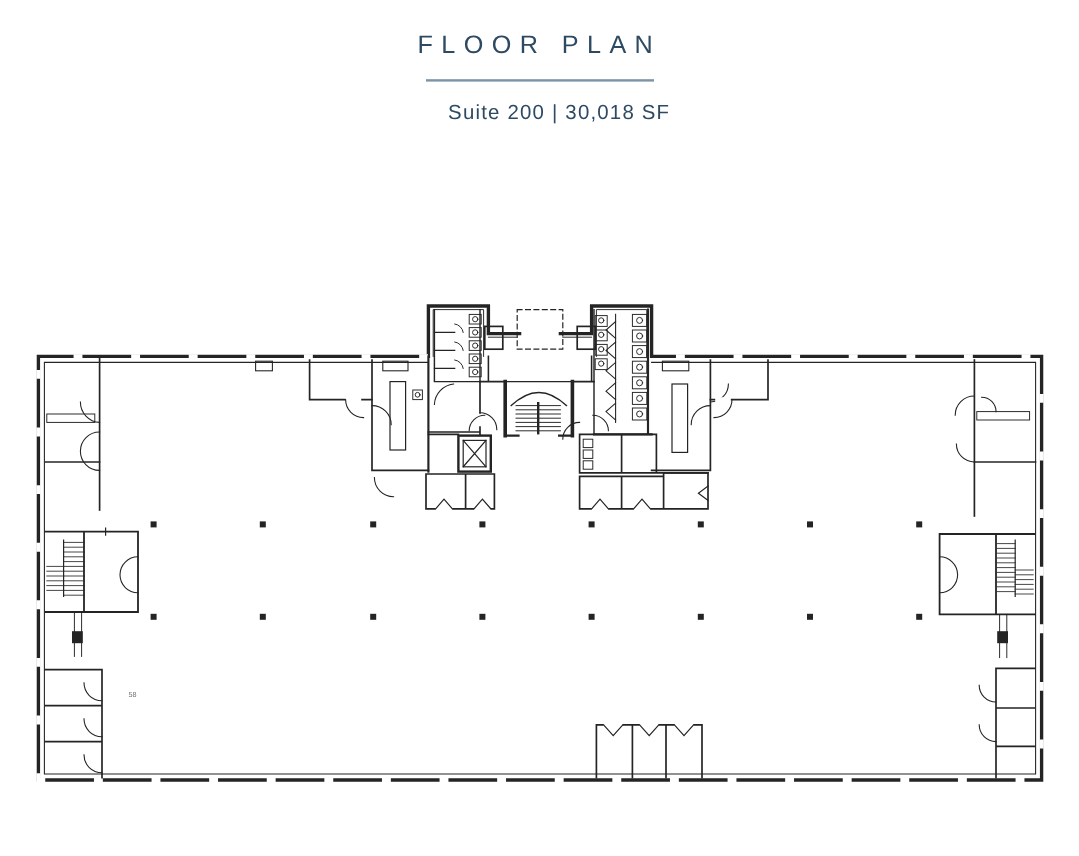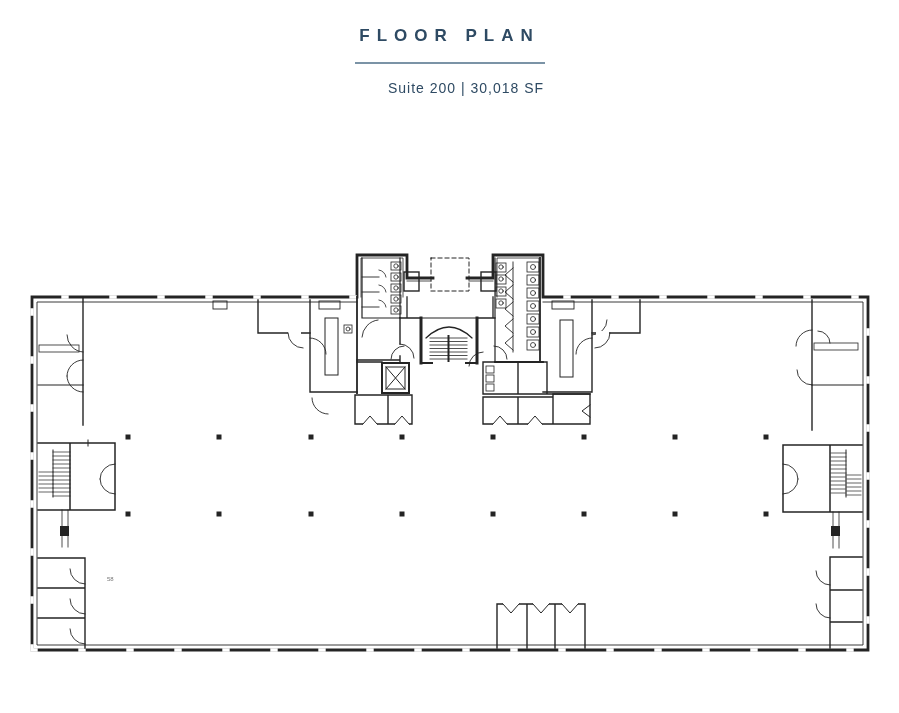--- a/index.html
+++ b/index.html
@@ -1,21 +1,21 @@
 <!DOCTYPE html>
 <html><head>
 <meta charset="utf-8">
 <style>
   html,body{margin:0;padding:0;background:#ffffff;}
   .page{position:relative;width:899px;height:713px;background:#ffffff;overflow:hidden;
         font-family:"Liberation Sans",sans-serif;}
   .header{position:absolute;top:0;left:0;width:100%;text-align:center;}
-  .title{margin-top:26px;font-size:17px;font-weight:700;letter-spacing:7px;}
+  .title{margin-top:26px;font-size:21px;font-weight:400;letter-spacing:7px;}
   .divider{width:190px;height:2px;margin:16px auto 0 auto;}
-  .subtitle{margin-top:16px;font-size:14px;font-weight:400;letter-spacing:1px;padding-left:33px;}
+  .subtitle{margin-top:16px;font-size:17px;font-weight:400;letter-spacing:1px;padding-left:33px;}
   svg{position:absolute;top:0;left:0;}
   .lbl{font-family:"Liberation Sans",sans-serif;font-size:6px;fill:#777;stroke:none;}
 </style>
 </head>
 <body>
 
 <div class="page">
 
   <div class="header">
     <div class="title" style="color: rgb(46, 74, 99);">FLOOR PLAN</div>

